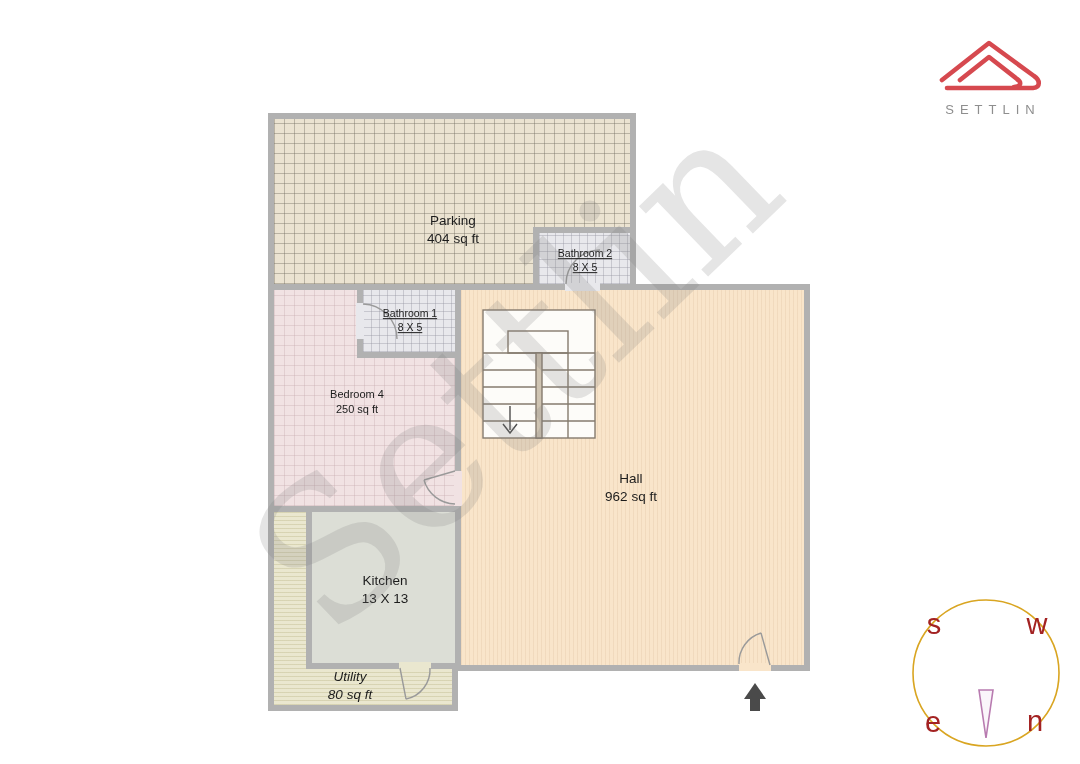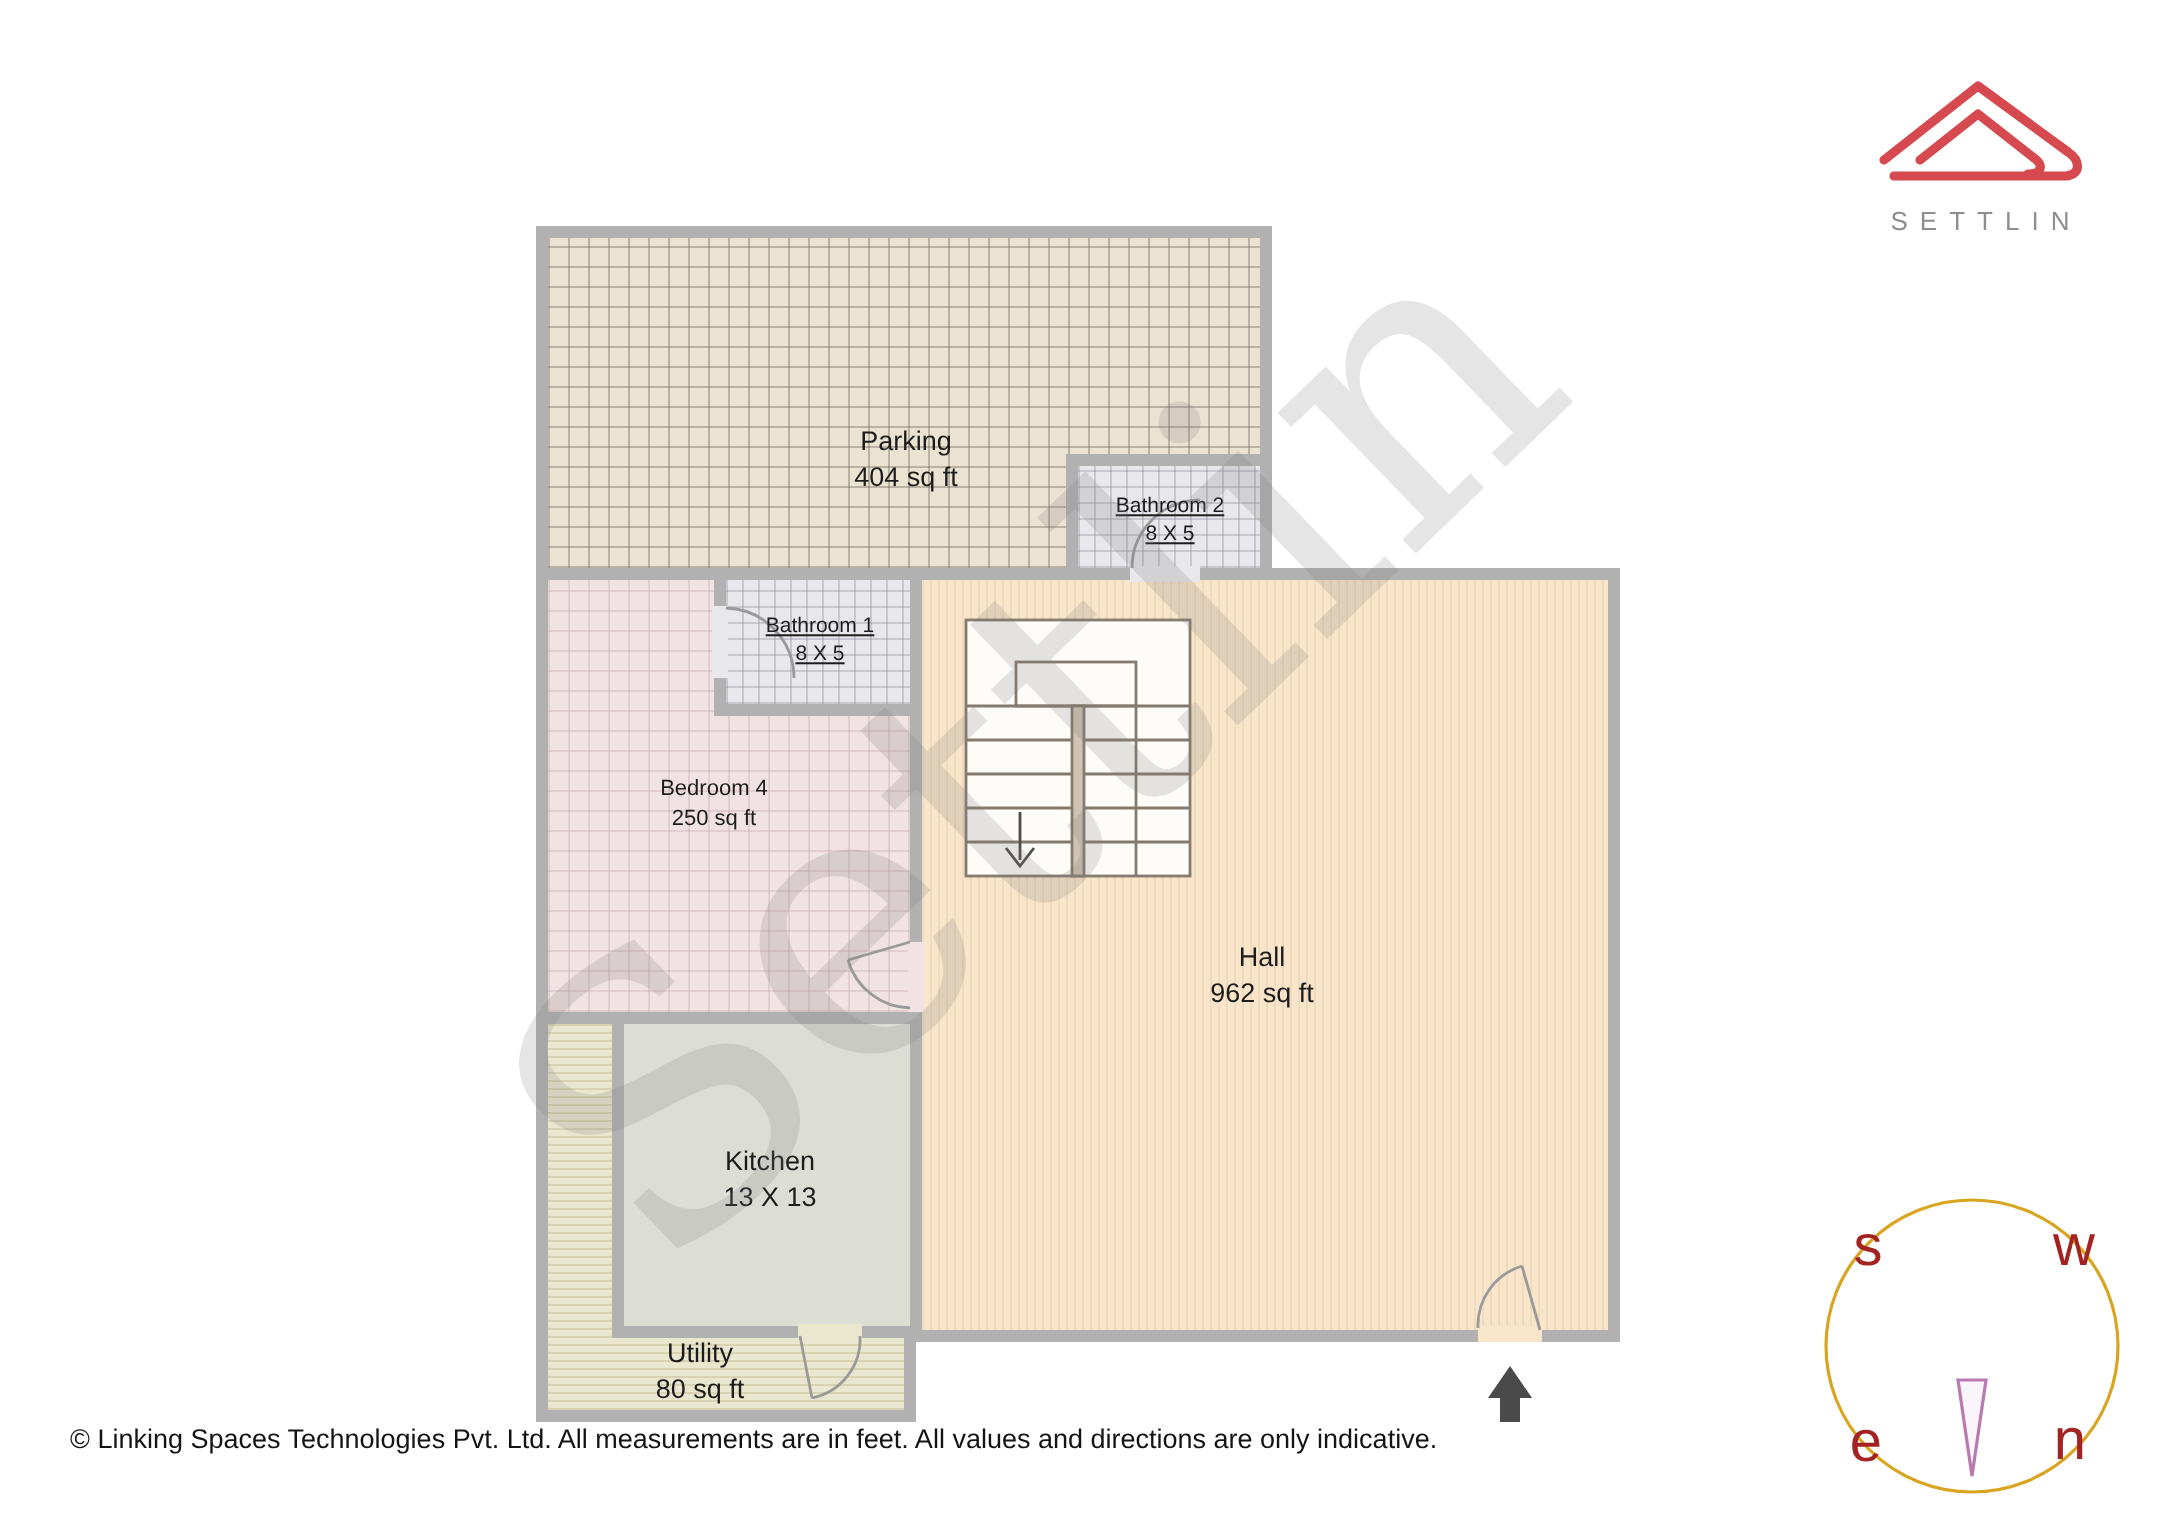--- a/index.html
+++ b/index.html
@@ -115,21 +115,21 @@
     <div>250 sq ft</div>
   </div>
   <div class="room-label lbl-lg" style="left:631px;top:488px;">
     <div>Hall</div>
     <div>962 sq ft</div>
   </div>
   <div class="room-label lbl-lg" style="left:385px;top:590px;">
     <div>Kitchen</div>
     <div>13 X 13</div>
   </div>
-  <div class="room-label lbl-lg" style="left:350px;top:686px;">
+  <div class="room-label lbl-lg" style="left:350px;top:686px;font-style:italic;">
     <div>Utility</div>
     <div>80 sq ft</div>
   </div>
 
   <div id="brand">
     <svg width="120" height="66" viewBox="0 0 120 66">
       <g stroke="#d6494f" stroke-width="4.6" fill="none" stroke-linecap="round" stroke-linejoin="round">
         <path d="M 12 50 L 59 13 L 104 46 C 110 50 111 57 103 58 L 17 58"></path>
         <path d="M 30 50 L 59 27 L 87 49 C 92 52.5 91 57 84 57"></path>
       </g>
@@ -141,15 +141,14 @@
     <svg width="170" height="180" viewBox="0 0 170 180">
       <circle cx="81" cy="88" r="73" stroke="#d9a521" stroke-width="1.6" fill="none"></circle>
       <polygon points="74,105 88,105 81,153" stroke="#b87bb0" stroke-width="1.6" fill="#faf5fa"></polygon>
     </svg>
   </div>
   <div class="compass-letter" style="left:934px;top:624px;">s</div>
   <div class="compass-letter" style="left:1037px;top:624px;">w</div>
   <div class="compass-letter" style="left:933px;top:722px;">e</div>
   <div class="compass-letter" style="left:1035px;top:721px;">n</div>
 
-  <div id="footer-note">© Linking Spaces Technologies Pvt. Ltd. All measurements are in feet. All values and directions are only indicative.</div>
 
 </div>
 
 </body></html>

